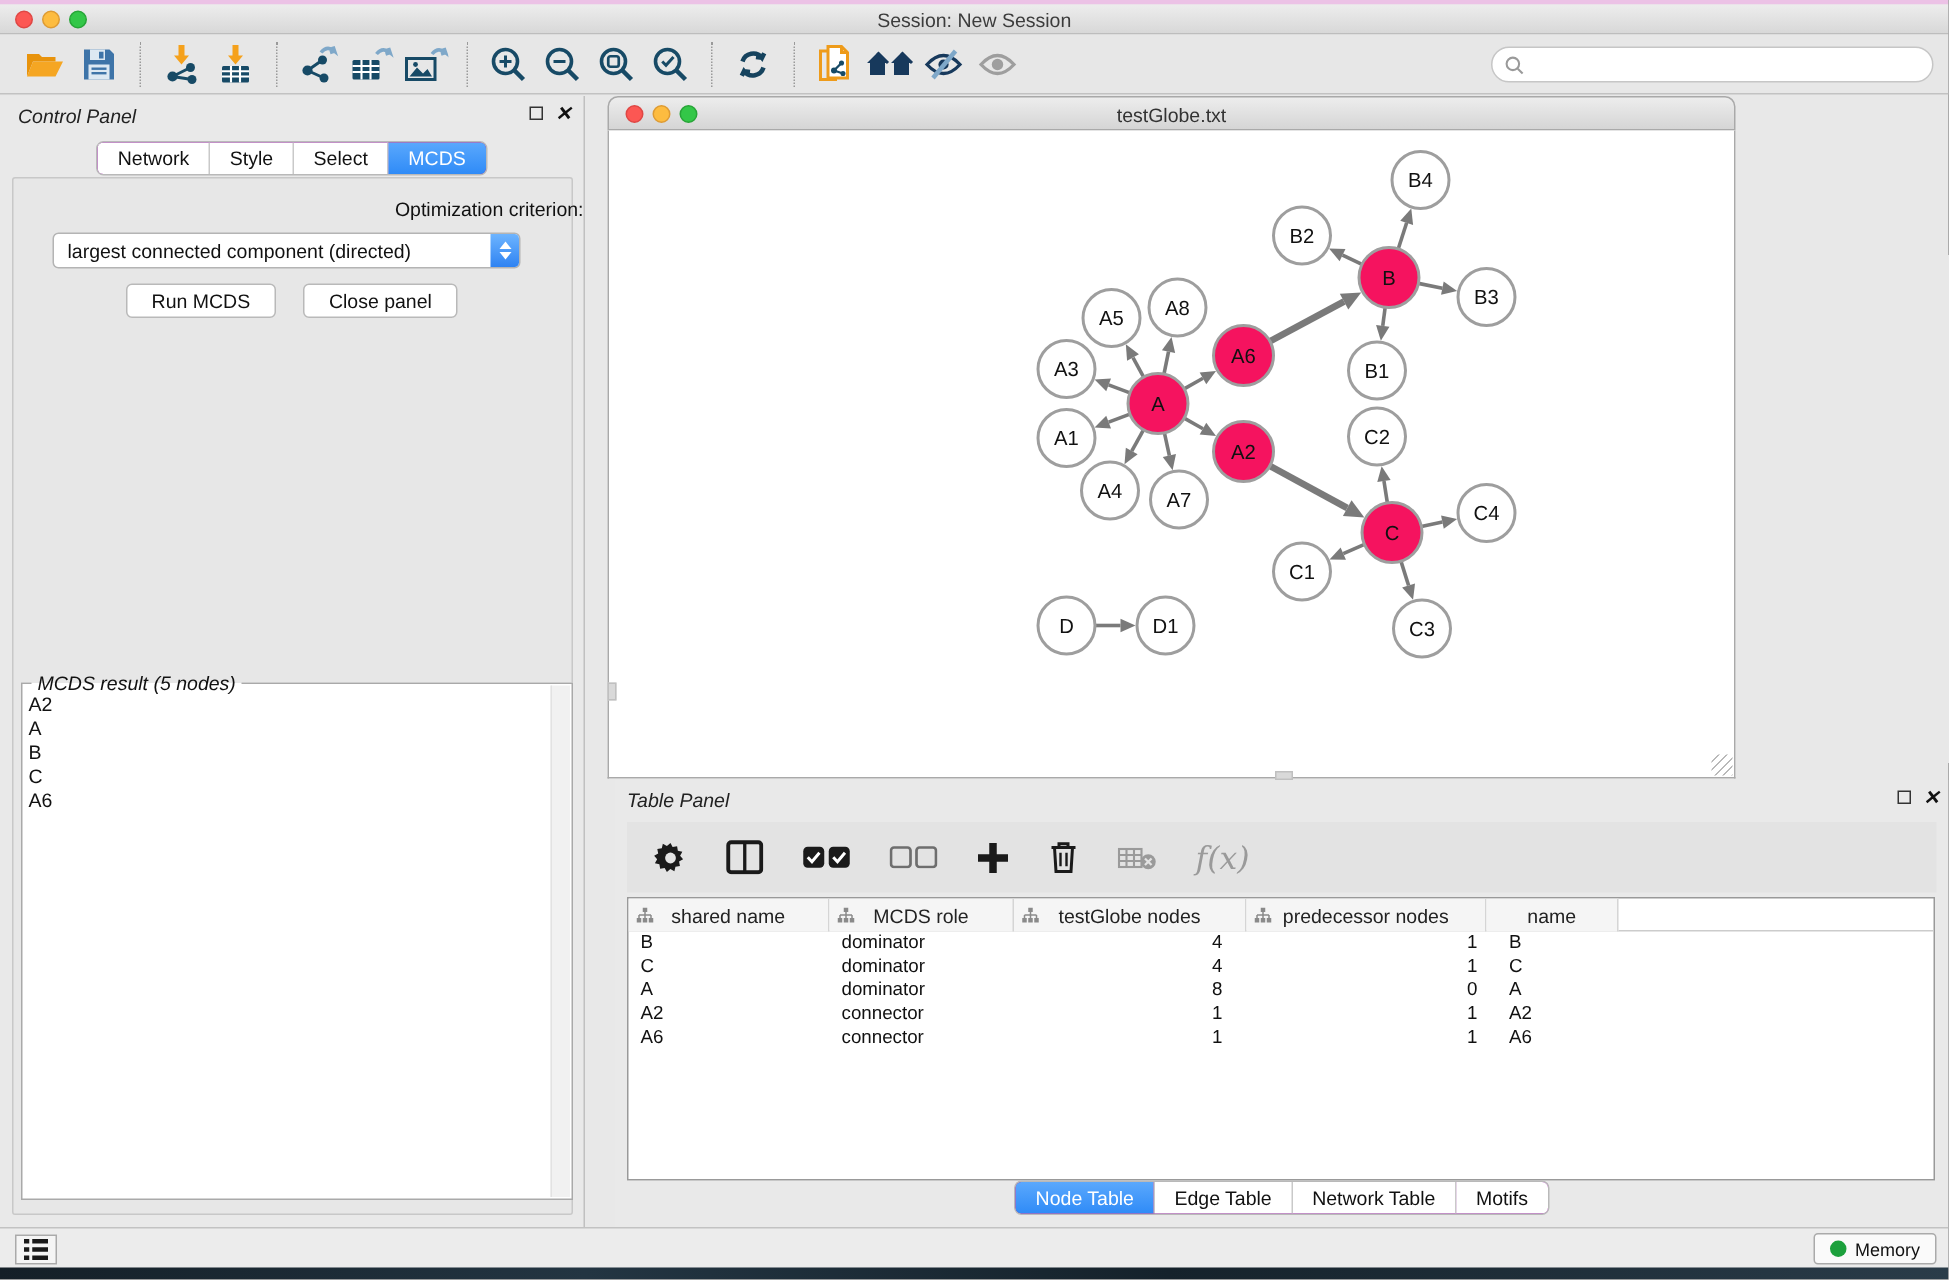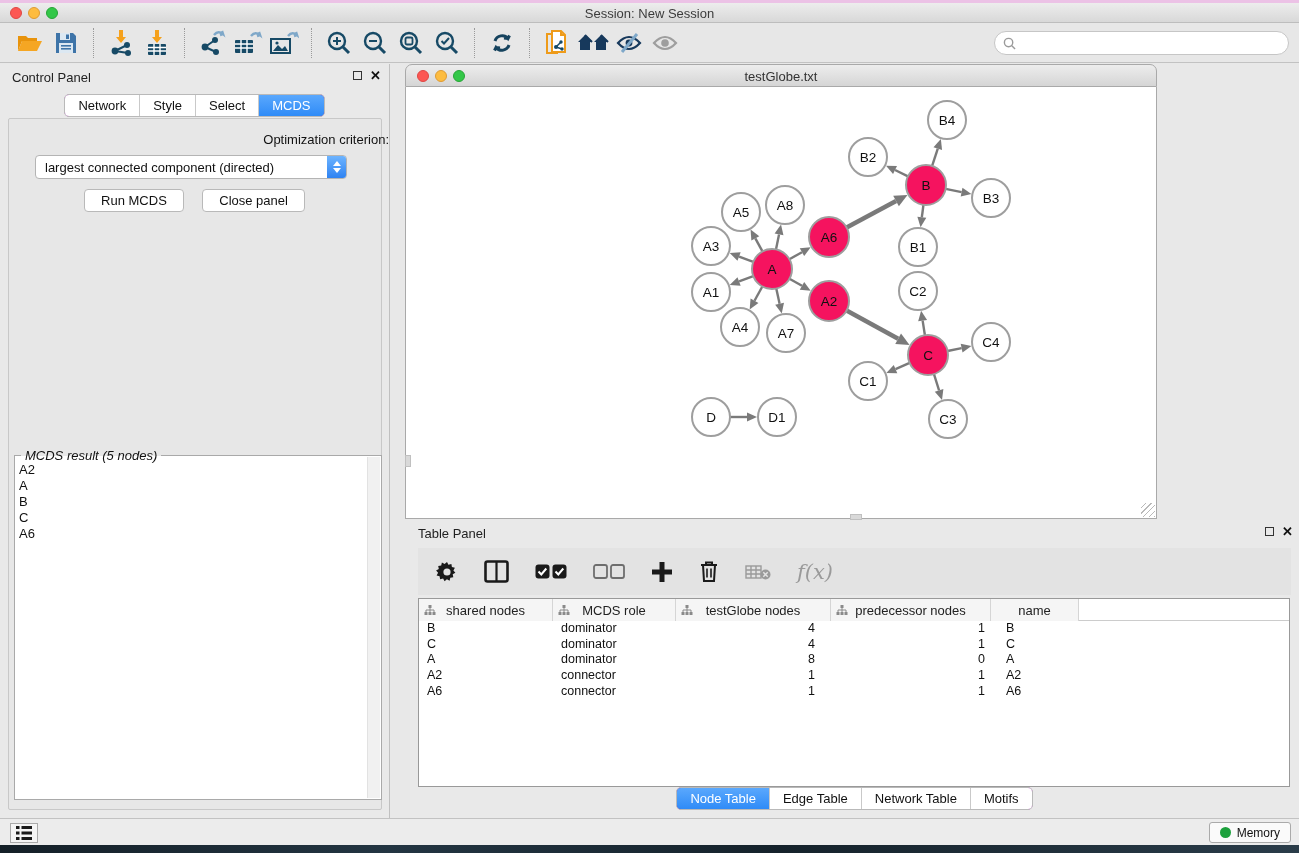--- a/index.html
+++ b/index.html
@@ -24,21 +24,21 @@
   .tb-btn { width:36px; height:32px; display:flex; align-items:center; justify-content:center; cursor:pointer; }
   .tb-sep { width:1px; height:30px; border-left:1px dotted #9a9a9a; margin:0 9px; }
   .searchbox { position:absolute; right:10px; top:8px; width:295px; height:24px; background:#fff;
                border:1px solid #c6c6c6; border-radius:12px; display:flex; align-items:center; padding-left:8px; }
   .searchbox svg { flex:0 0 auto; }
   .searchbox input { border:none; outline:none; flex:1; font-size:12px; background:transparent; margin-left:4px; }
 
   
   .control-panel { position:absolute; left:0; top:64px; width:390px; height:754px; background:#e9e9e9;
                    border-right:1px solid #c0c0c0; }
-  .panel-head { position:relative; height:26px; }
+  .panel-head { position:relative; height:26px;font-style:italic; }
   .panel-head .ptitle { position:absolute; left:12px; top:6px; font-size:13px; color:#222; }
   .panel-icons { position:absolute; right:8px; top:6px; display:flex; gap:8px; align-items:center; }
   .float-ico { width:9px; height:9px; border:1.5px solid #333; background:transparent; }
   .close-ico { font-size:13px; font-weight:700; color:#111; line-height:11px; }
 
   .seg { display:inline-flex; border:1px solid #b9b9b9; border-radius:5px; overflow:hidden; background:#a21caf; }
   .seg-btn { padding:3px 13px; font-size:13px; color:#111; background:#fff; border-right:1px solid #c9c9c9;
              cursor:pointer; white-space:nowrap; }
   .seg-btn:last-child { border-right:none; }
   .seg-btn.active { background:linear-gradient(#5aa8fd,#2f8bf7); color:#fff; }
@@ -517,21 +517,21 @@
     <div class="data-table">
       <div class="dt-header" id="dt-header">
           <div class="dt-hcell" style="left: 0px; width: 134px;">
             <svg width="12" height="11" viewBox="0 0 12 11">
               <rect x="4.5" y="0" width="3" height="3" fill="#8a8a8a"></rect>
               <path d="M6 3 v2 M2 5 h8 M2 5 v2 M6 5 v2 M10 5 v2" stroke="#8a8a8a" stroke-width="1" fill="none"></path>
               <rect x="0.5" y="7" width="3" height="3" fill="#8a8a8a"></rect>
               <rect x="4.5" y="7" width="3" height="3" fill="#8a8a8a"></rect>
               <rect x="8.5" y="7" width="3" height="3" fill="#8a8a8a"></rect>
             </svg>
-            <span>shared nodes</span>
+            <span>shared name</span>
           </div>
           <div class="dt-hcell" style="left: 134px; width: 123px;">
             <svg width="12" height="11" viewBox="0 0 12 11">
               <rect x="4.5" y="0" width="3" height="3" fill="#8a8a8a"></rect>
               <path d="M6 3 v2 M2 5 h8 M2 5 v2 M6 5 v2 M10 5 v2" stroke="#8a8a8a" stroke-width="1" fill="none"></path>
               <rect x="0.5" y="7" width="3" height="3" fill="#8a8a8a"></rect>
               <rect x="4.5" y="7" width="3" height="3" fill="#8a8a8a"></rect>
               <rect x="8.5" y="7" width="3" height="3" fill="#8a8a8a"></rect>
             </svg>
             <span>MCDS role</span>

